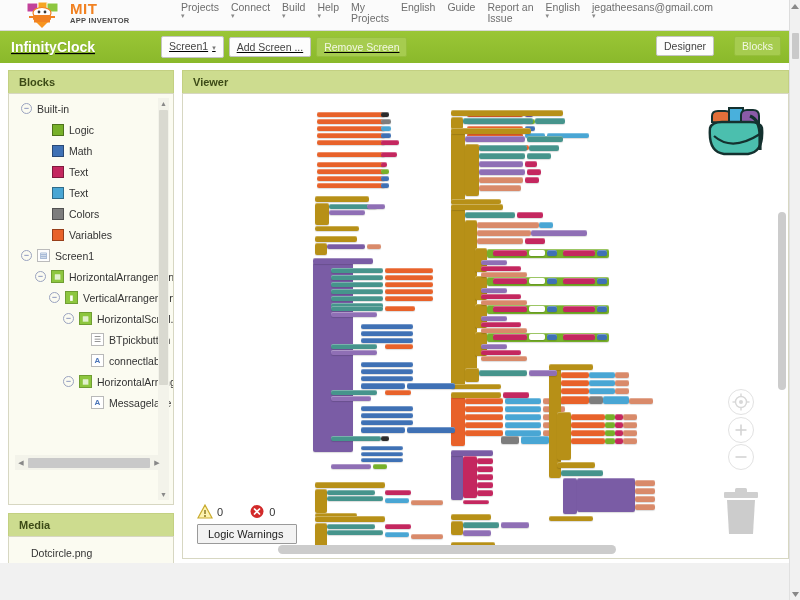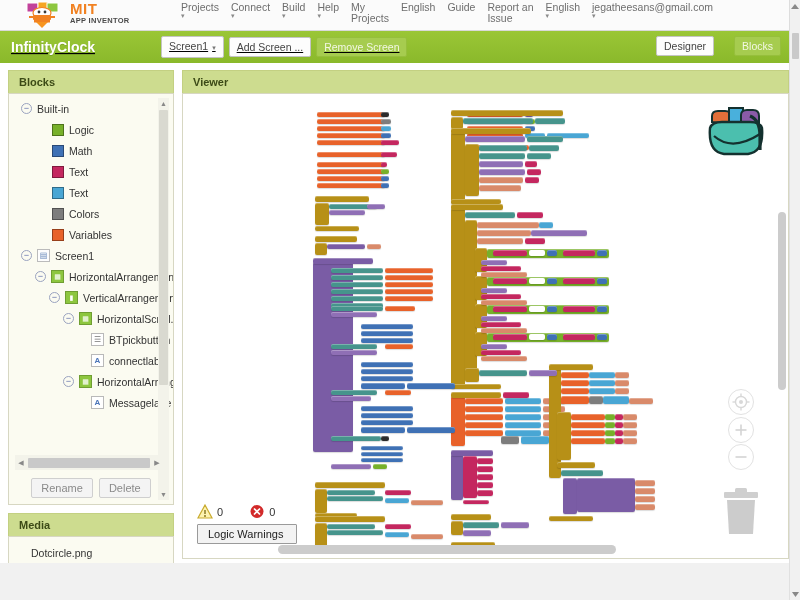--- a/index.html
+++ b/index.html
@@ -331,24 +331,20 @@
           <div class="thumb"></div>
           <div class="dn">▼</div>
         </div>
 
         <div class="h-scroll-row">
           <div class="lt">◀</div>
           <div class="thumb"></div>
           <div class="rt">▶</div>
         </div>
 
-        <div class="tree-btns">
-          <div class="btn">Rename</div>
-          <div class="btn">Delete</div>
-        </div>
       </div>
     </div>
 
     <div id="media-panel">
       <div class="panel-head">Media</div>
       <div class="panel-body">
         <div class="media-item">Dotcircle.png</div>
         <div class="media-item">Pallete.jpg</div>
         <div class="media-item">bluetooth.png</div>
         <div class="media-item">clock.png</div>

